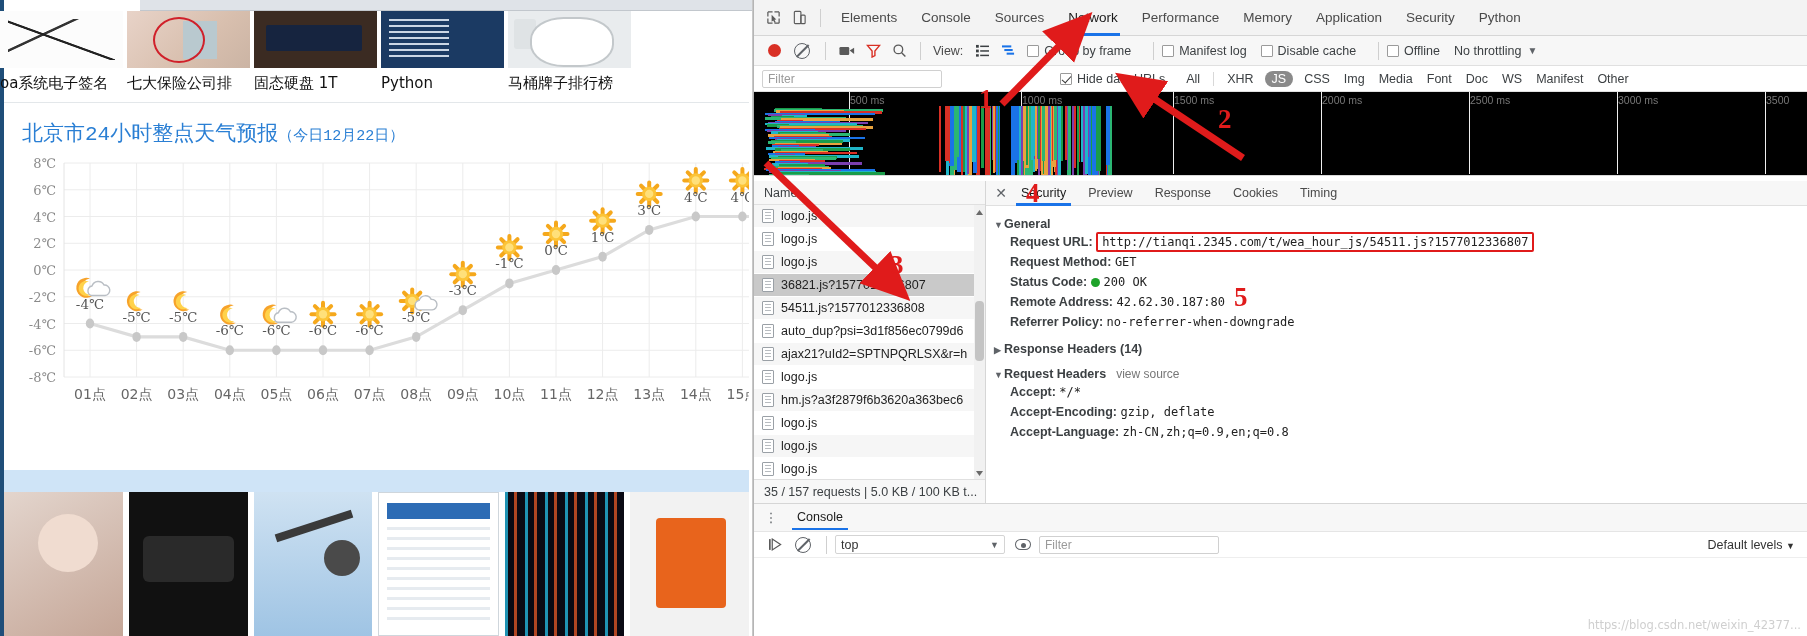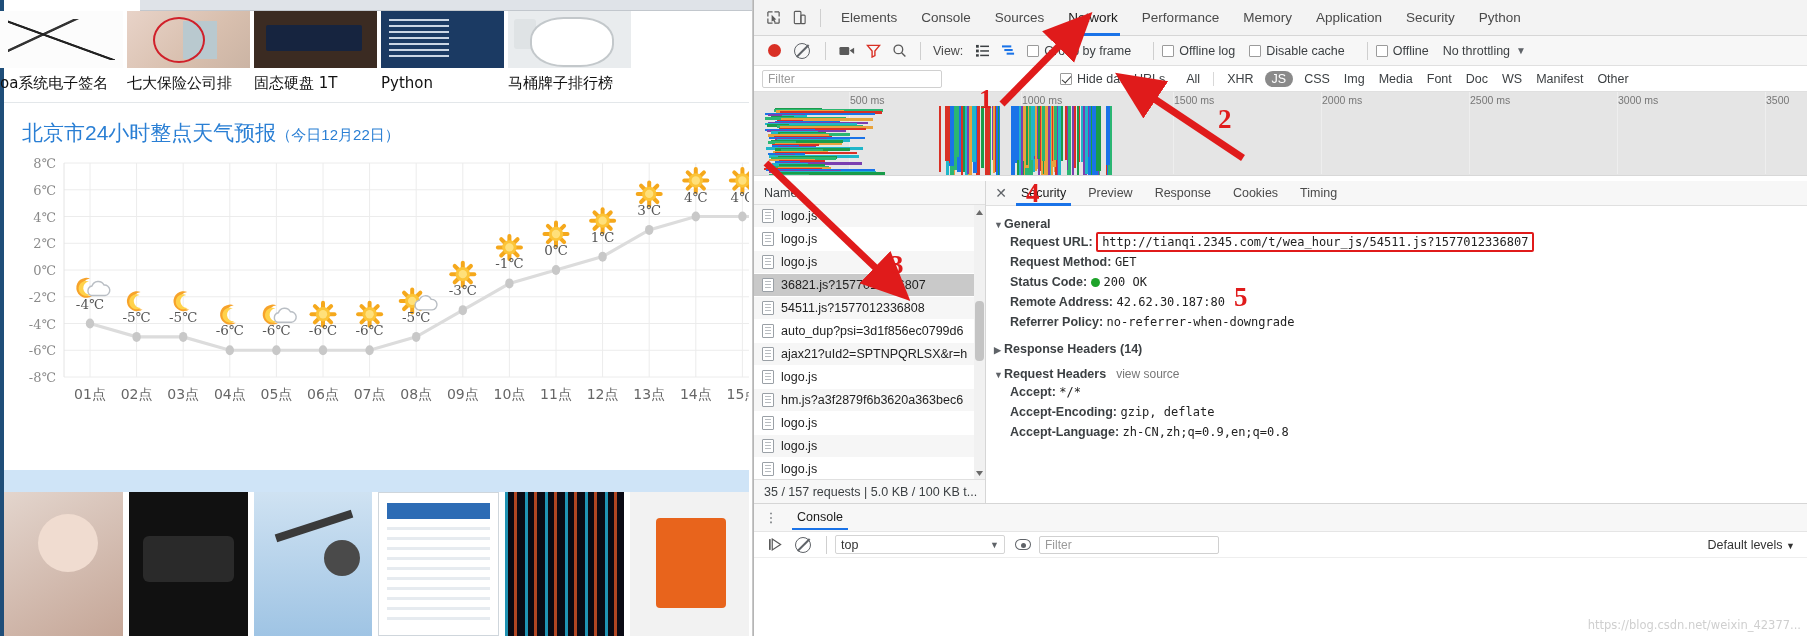--- a/index.html
+++ b/index.html
@@ -56,21 +56,21 @@
   .t5 .thumb-img:after{content:"";position:absolute;left:8px;top:8px;width:60px;height:40px;
       background:repeating-linear-gradient(180deg,#cbd6e4 0 2px,transparent 2px 6px);}
 
   
   #weather-card {
     position:absolute; left:4px; top:102px; width:745px; height:368px;
     background:#fff; border-top:1px solid #e3e7ea;
   }
   #weather-title {
     position:absolute; left:18px; top:16px; font-size:21px; color:#2a7fd4;
-    font-family:Liberation Sans, sans-serif; white-space:nowrap;
+    font-family:Liberation Mono, monospace; white-space:nowrap;
   }
   #weather-title .sub { font-size:15px; color:#2a7fd4; }
 
   #chart-wrap { position:absolute; left:0; top:52px; width:745px; height:316px; }
   #chart-svg { position:absolute; left:0; top:0; }
 
   .ytick { font-size:13px; fill:#8a8a8a; font-family:"DejaVu Serif", serif; text-anchor:end; }
   .xtick { font-size:14px; fill:#666; font-family:"DejaVu Sans", sans-serif; text-anchor:middle; }
   .dlabel { font-size:13.5px; fill:#555; font-family:"DejaVu Serif", serif; text-anchor:middle; }
 
@@ -149,21 +149,21 @@
   }
   #filter-input::placeholder { color:#9a9a9a; }
   .ftype { margin:0 7px; font-size:12.5px; color:#3c4043; cursor:pointer; white-space:nowrap; }
   .ftype.sel {
     background:#8a8a8a; color:#fff; border-radius:9px; padding:1px 7px; margin:0 4px;
   }
   .fsep { width:1px; height:14px; background:#d8d8d8; margin:0 6px; }
 
   
   #dt-overview {
-    height:84px; border-bottom:1px solid #d8d8d8; background:#e5e5e5; position:relative; overflow:hidden;
+    height:84px; border-bottom:1px solid #d8d8d8; background:#000000; position:relative; overflow:hidden;
   }
   .ov-tick { position:absolute; top:2px; font-size:10.5px; color:#777; }
   .ov-tick:before{content:"";position:absolute;left:-1px;top:-2px;width:1px;height:82px;background:#eee;}
   .ov-bar { position:absolute; height:2.5px; }
 
   
   #dt-split { position:absolute; left:0; top:181px; right:0; bottom:133px; display:flex; }
   #req-pane {
     width:232px; border-right:1px solid #d6d6d6; display:flex; flex-direction:column; background:#fff;
   }
@@ -615,21 +615,21 @@
       </div>
       <div class="dt-iconbtn">
         <svg width="15" height="13" viewBox="0 0 16 14">
             <rect x="1" y="1.5" width="10" height="2.2" fill="#1a73e8"></rect>
             <rect x="3.5" y="5.4" width="9" height="2.2" fill="#1a73e8"></rect>
             <rect x="6" y="9.3" width="8" height="2.2" fill="#1a73e8"></rect>
           </svg>
       </div>
       <span class="tb-item" style="margin-left:6px"><span class="chk"></span><span>Group by frame</span></span>
       <div class="dt-sep"></div>
-      <span class="tb-item"><span class="chk"></span><span>Offline log</span></span>
+      <span class="tb-item"><span class="chk"></span><span>Manifest log</span></span>
       <span class="tb-item"><span class="chk"></span><span>Disable cache</span></span>
       <div class="dt-sep"></div>
       <span class="tb-item"><span class="chk"></span><span>Offline</span></span>
       <span class="throttle">No throttling</span>
       <span style="margin-left:6px;color:#5f6368;font-size:10px">▼</span>
     </div>
 
     <div id="dt-filterbar" class="dt-row">
       <input id="filter-input" placeholder="Filter" style="">
       <span class="tb-item" style="margin-left:118px"><span class="chk on"></span><span>Hide data URLs</span></span>

